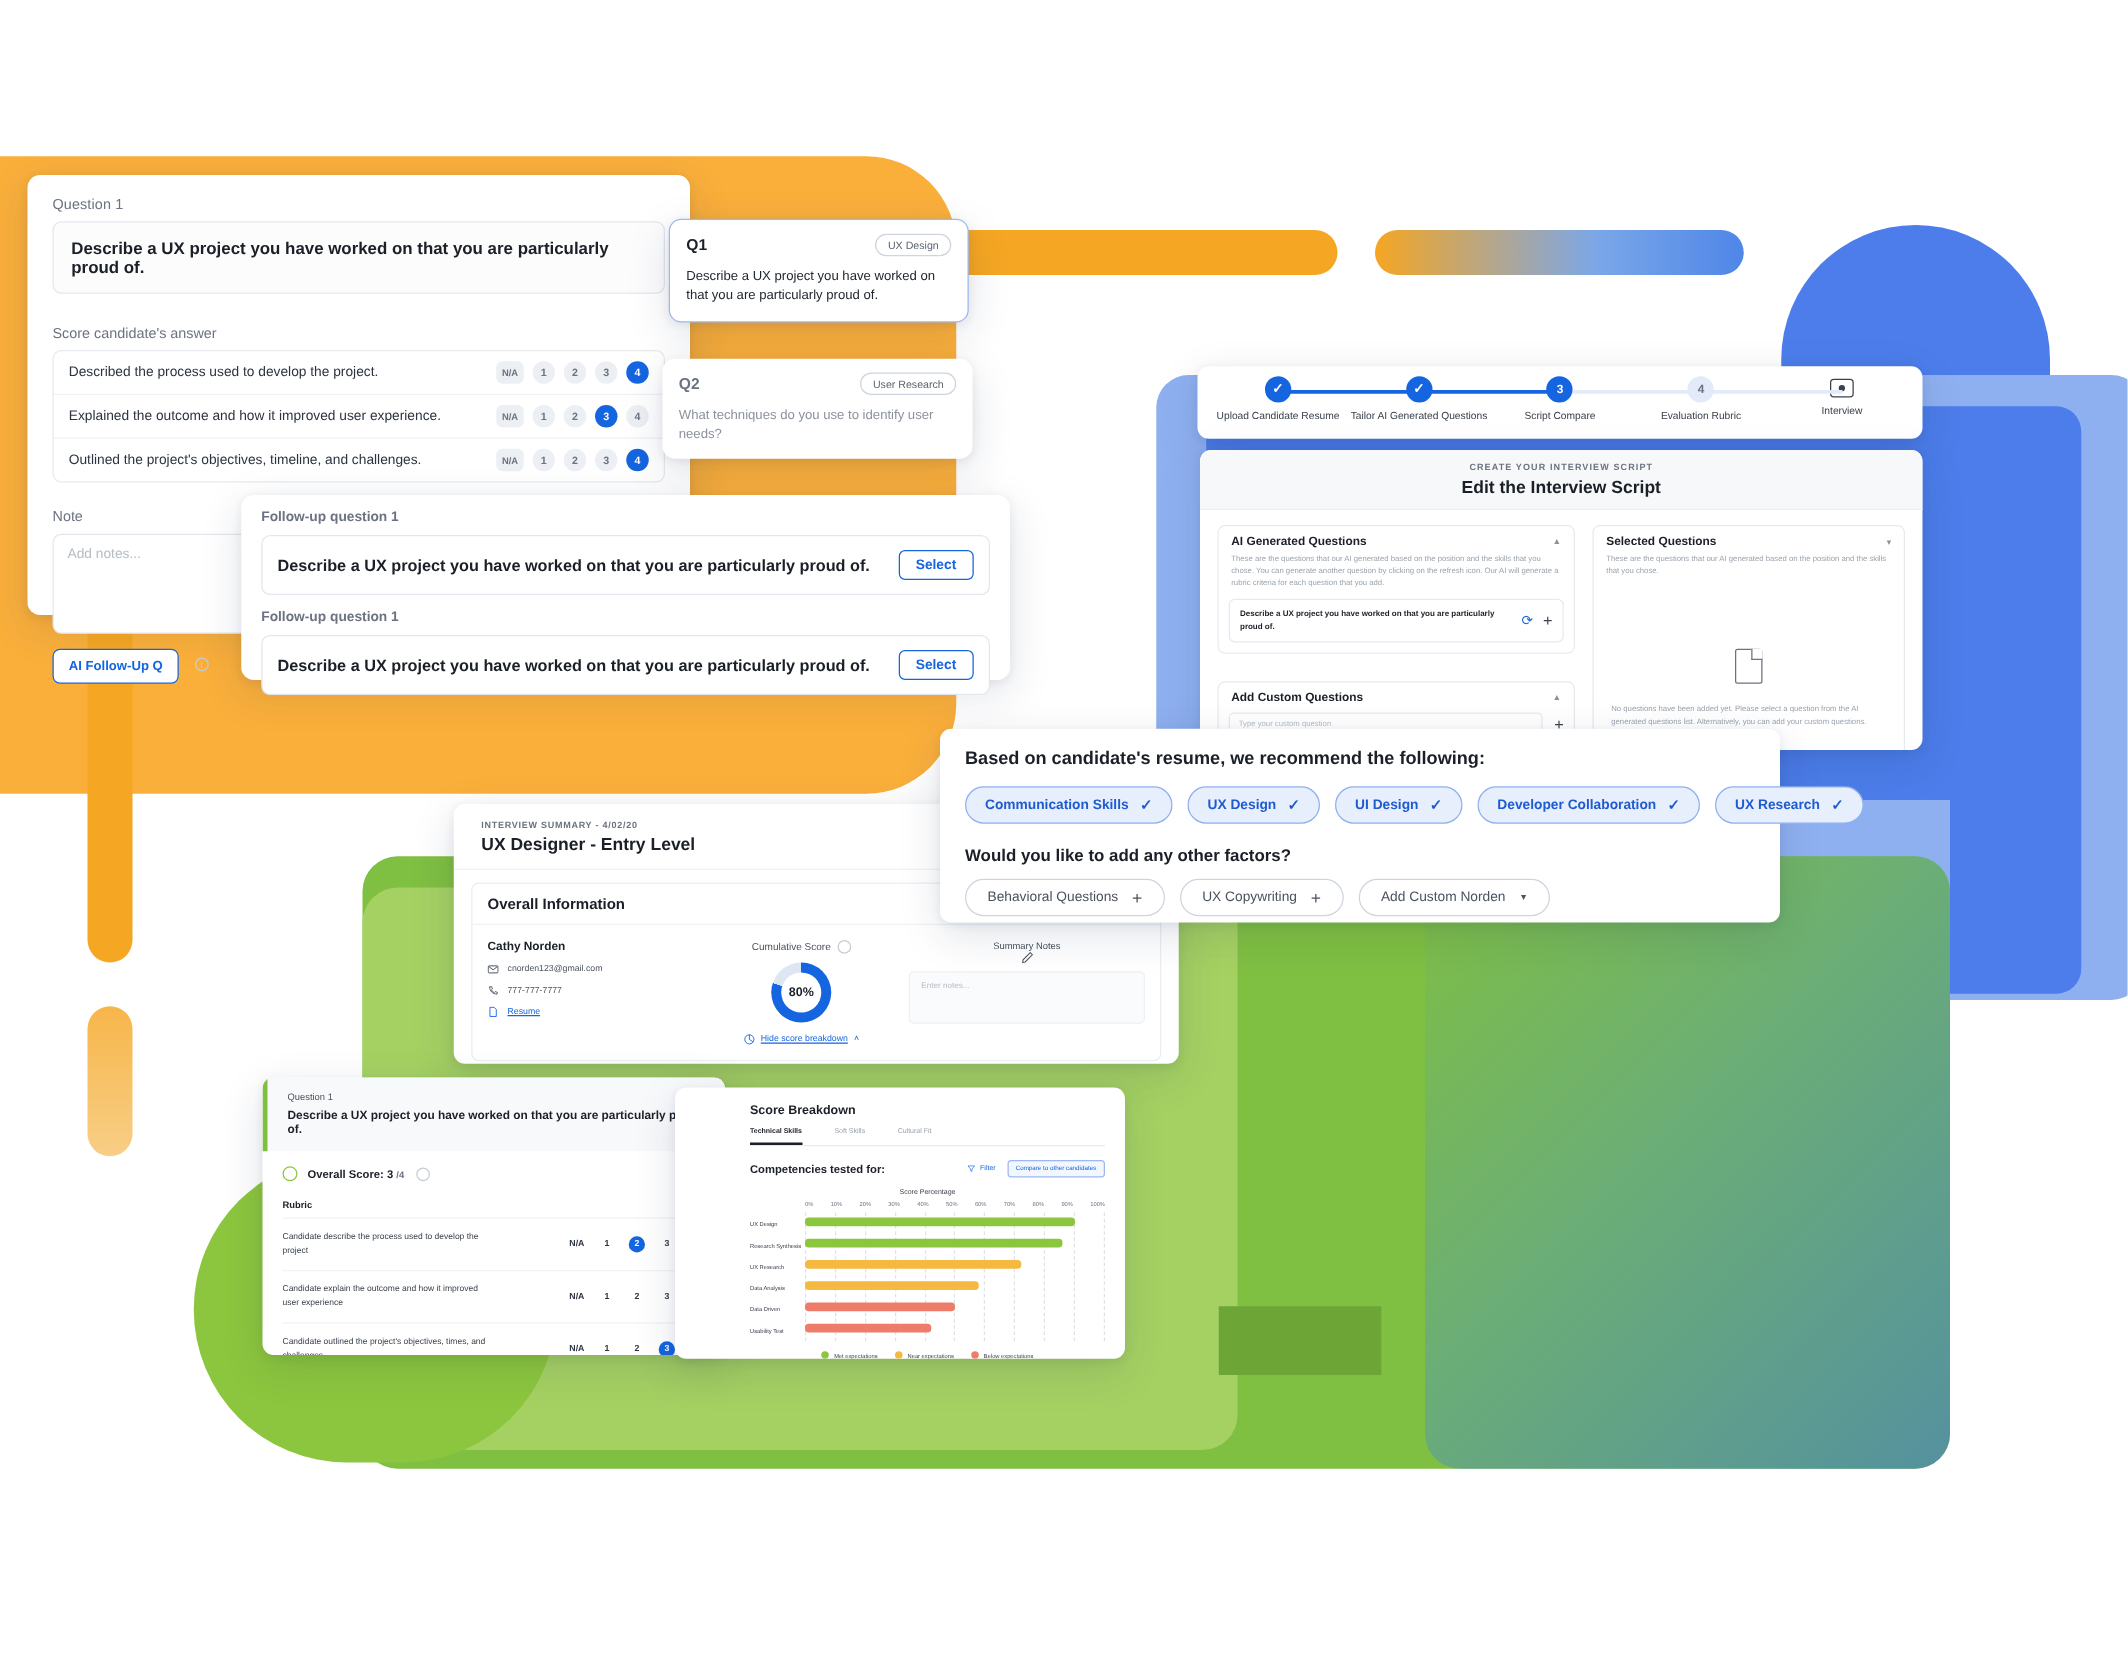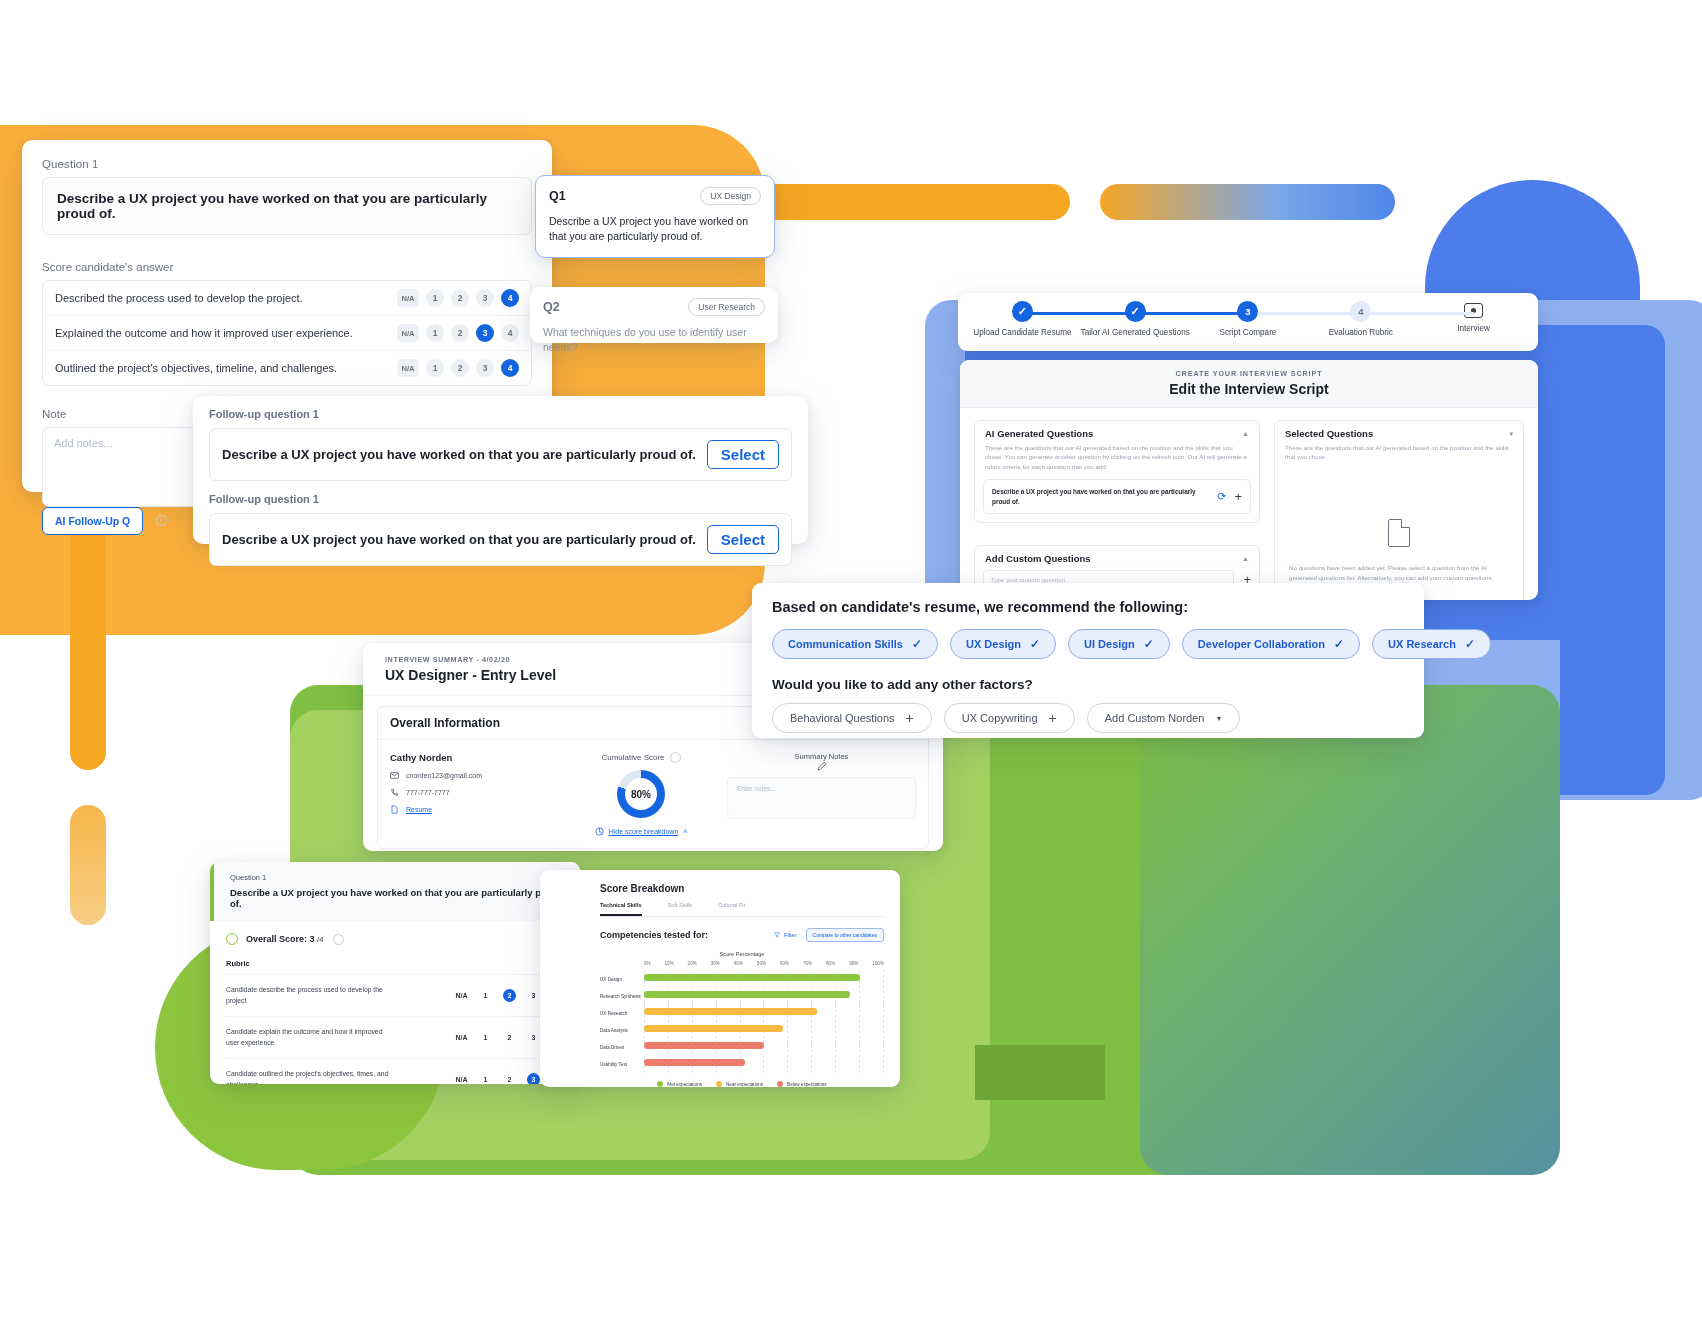--- a/index.html
+++ b/index.html
@@ -103,33 +103,33 @@
     display:flex; align-items:center; justify-content:center; font-weight:600;
   }
   .pill.na { width:22px; border-radius:5px; font-size:7.5px; }
   .pill.active { background:#1565E0; color:#fff; }
   .note-lbl { font-size: 11.5px; color:#6b7280; margin: 22px 0 7px; }
   .note-box {
     border:1px solid #e3e7ed; border-radius:7px; height: 80px;
     font-size: 11px; color:#b4bcc6; padding: 9px 11px; background:#fff;
   }
   .followup-btn {
-    display:inline-flex; align-items:center; justify-content:center;
+    margin-top: 12px; display:inline-flex; align-items:center; justify-content:center;
     border:1px solid #1565E0; color:#1565E0; background:#fff;
     border-radius:6px; padding: 7px 12px; font-size: 10.5px; font-weight:700;
   }
   .info-dot {
     display:inline-block; width:11px;height:11px;border-radius:50%;
     border:1px solid #c7cdd6; color:#c7cdd6; font-size:8px; text-align:center; line-height:10px;
     margin-left:8px; vertical-align: middle;
   }
 
   
   #card-q1 { left: 535px; top: 175px; width: 240px; height: 83px; border:1px solid #9bb9ee; padding: 11px 13px; }
-  #card-q2 { left: 530px; top: 287px; width: 248px; height: 56px; padding: 11px 13px; }
+  #card-q2 { left: 530px; top: 287px; width: 248px; height: 80px; padding: 11px 13px; }
   .q-head { display:flex; align-items:center; justify-content:space-between; }
   .q-key { font-size: 12.5px; font-weight:700; color:#1b1f27; }
   .q-key.dim { color:#6b7280; }
   .tag {
     border:1px solid #cfd5de; border-radius: 11px; padding: 3px 9px;
     font-size: 8.5px; color:#5b6472; background:#fff;
   }
   .q-text { margin-top: 9px; font-size: 10.5px; line-height: 1.42; color:#222831; }
   .q-text.dim { color:#8b929c; }
 
@@ -137,21 +137,21 @@
   #card-follow { left: 193px; top: 396px; width: 615px; height: 148px; }
   .fu-block { padding: 12px 16px 0 16px; }
   .fu-lbl { font-size: 11px; color:#6b7280; margin-bottom: 8px; font-weight: bold; }
   .fu-row {
     display:flex; align-items:center; justify-content:space-between;
     border:1px solid #e3e7ed; border-radius:7px; padding: 11px 12px; background:#fff;
   }
   .fu-text { font-size: 13px; font-weight:700; color:#1b1f27; }
   .select-btn {
     border:1px solid #1565E0; color:#1565E0; background:#fff;
-    border-radius:5px; padding: 5px 13px; font-size: 15px; font-weight:600;
+    border-radius:5px; padding: 5px 13px; font-size: 11px; font-weight:600;
   }
 
   
   #card-stepper { left: 958px; top: 293px; width: 580px; height: 58px; border-radius: 9px; }
   .stepper { display:flex; align-items:flex-start; position:relative; height:100%; padding: 0 8px;}
   .step { flex:1; display:flex; flex-direction:column; align-items:center; position:relative; }
   .step .dot {
     width:21px;height:21px;border-radius:50%;background:#1565E0;color:#fff;
     display:flex;align-items:center;justify-content:center;font-size:9.5px;font-weight:700;
     position:relative; z-index:2; margin-top: 8px;

